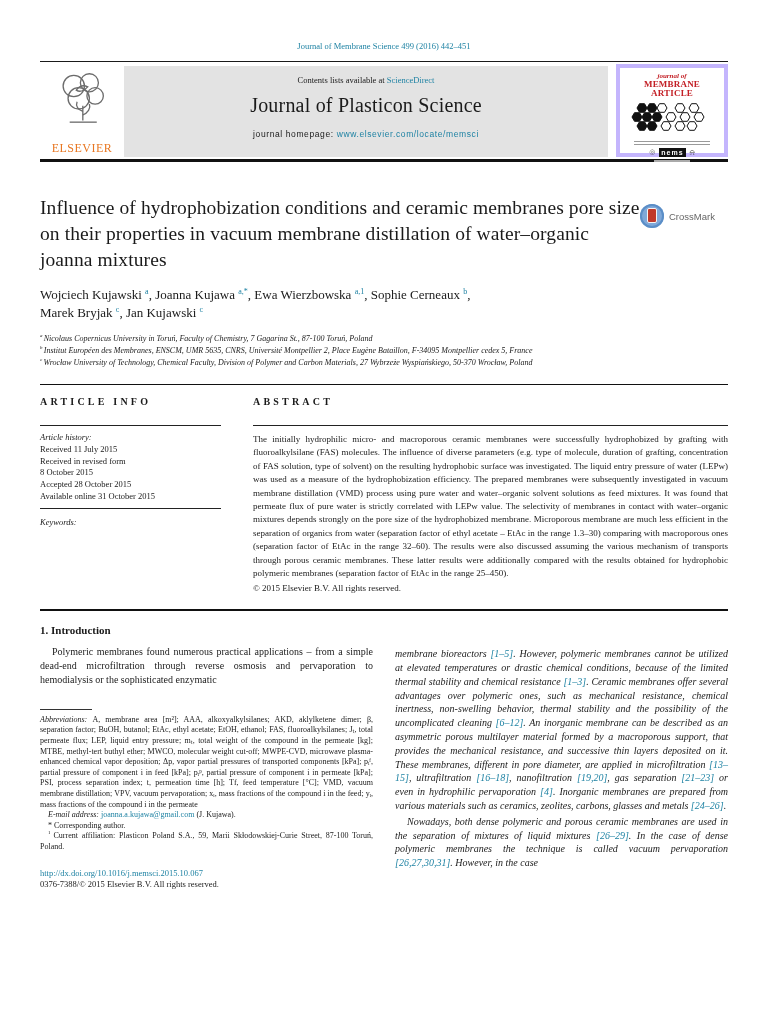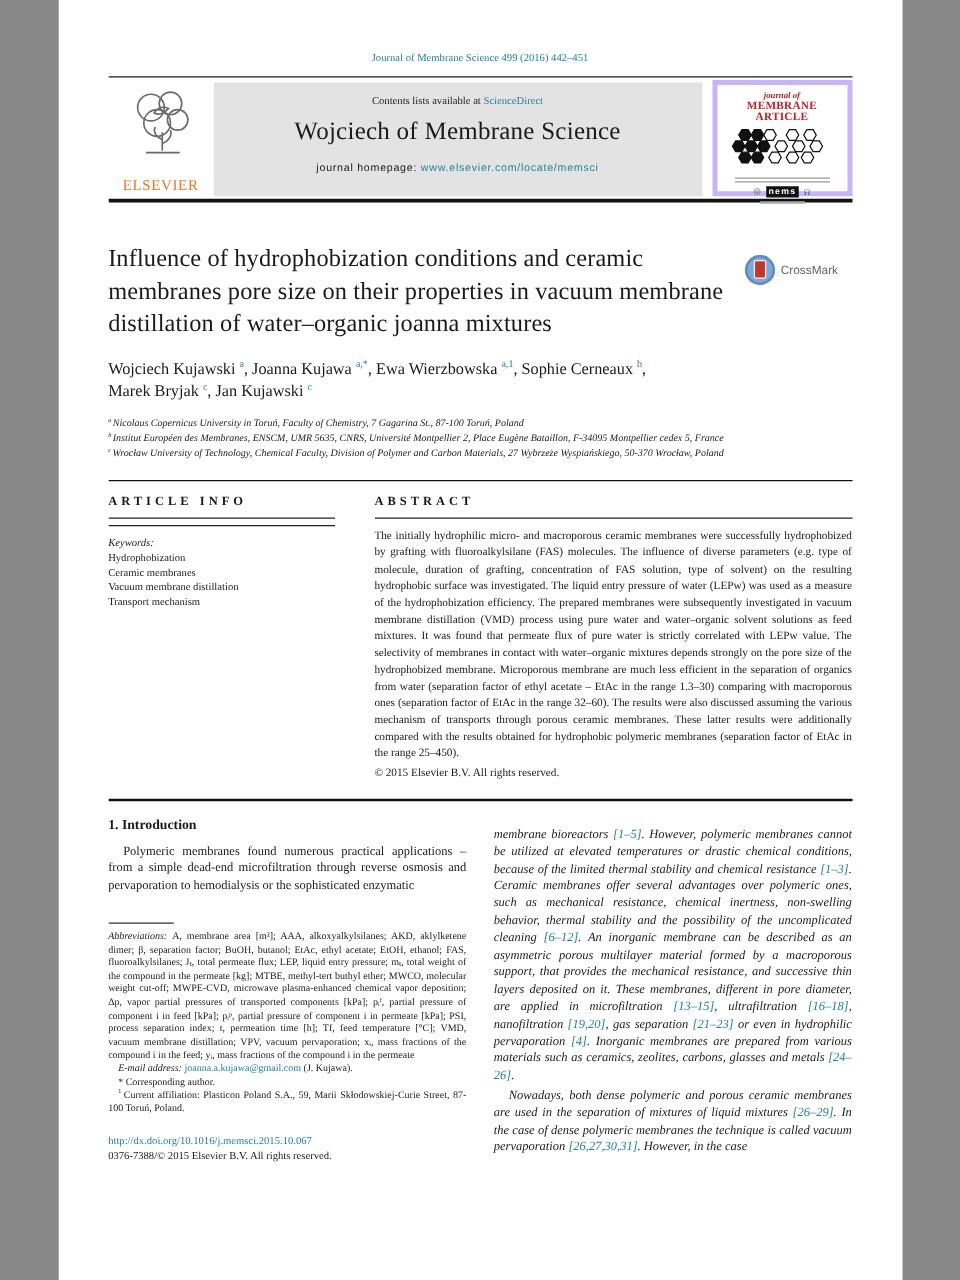--- a/index.html
+++ b/index.html
@@ -6,21 +6,21 @@
     --accent:#1e82a3;
     --ink:#1a1a1a;
     --orange:#e87722;
     --cover-red:#c32026;
     --banner-gray:#e3e3e3;
   }
   *{margin:0;padding:0;box-sizing:border-box;}
   html,body{background:#888;}
   .page{
     position:relative;
-    width:675px;height:1024px;
+    width:768px;height:1024px;
     margin:0 auto;
     background:#ffffff;
     font-family:"Liberation Serif", serif;
     color:var(--ink);
     padding:0 40px;
     overflow:hidden;
   }
   .link{color:var(--accent);}
   .seg-link{color:var(--accent);}
   .seg-italic{font-style:italic;}
@@ -60,21 +60,21 @@
   .cm-label{font-family:"Liberation Sans", sans-serif;font-size:9.5px;color:#666;}
   .authors{margin-top:13px;font-size:13px;white-space:pre-line;line-height:18px;}
   .affiliations{margin-top:11px;font-size:8px;font-style:italic;line-height:12px;}
 
   .rule-mid{margin-top:15px;border-top:1.5px solid #111;}
 
   
   .info-abstract{display:flex;padding-top:11px;}
   .info-col{width:181px;flex:0 0 auto;}
   .abs-col{flex:1;margin-left:32px;}
-  .col-heading{font-size:10px;letter-spacing:3.2px;font-weight:bold;padding-bottom:7px;border-bottom:1.5px solid #222;}
+  .col-heading{font-size:10px;letter-spacing:3.2px;font-weight:bold;padding-bottom:18px;border-bottom:1.5px solid #222;}
   .info-section{font-size:8.5px;line-height:11.8px;padding-top:6px;}
   .info-divider{border-bottom:1.2px solid #222;padding-top:5px;margin-bottom:2px;}
   .abs-text{font-size:9px;line-height:13.4px;text-align:justify;padding-top:7px;}
   .abs-copyright{font-size:9px;margin-top:3px;}
   .rule-thick2{margin-top:16px;border-top:2px solid #111;}
 
   
   .body-columns{display:flex;gap:22px;margin-top:13px;align-items:center;}
   .bcol{width:333px;display:flex;flex-direction:column;}
   .section-heading{font-size:11px;font-weight:bold;}
@@ -106,21 +106,21 @@
         <path d="M36 53 C30 51 27 46 29 41"></path>
         <path d="M36 57 C42 55 46 49 44 44"></path>
         <path d="M20 66 L53 66"></path>
         <path d="M28 27 q6 -8 14 -4 q-8 8 -14 4 Z"></path>
       </svg>
       <div class="elsevier-word">ELSEVIER</div>
     </div>
 
     <div class="gray-box">
       <div class="contents-line"><span>Contents lists available at </span><span class="seg-link">ScienceDirect</span></div>
-      <div class="journal-title">Wojciech of Membrane Science</div>
+      <div class="journal-title">Journal of Plasticon Science</div>
       <div class="homepage-line"><span>journal homepage: </span><span class="seg-link">www.elsevier.com/locate/memsci</span></div>
     </div>
 
     <div class="cover-box">
       <div class="cover-j">journal of</div>
       <div class="cover-t">MEMBRANE</div>
       <div class="cover-t">ARTICLE</div>
       <svg class="cover-hex" width="88" height="34" viewBox="0 0 88 34" stroke="#111" stroke-width="1">
         <defs>
             <polygon id="hx" points="5,0 2.5,4.3 -2.5,4.3 -5,0 -2.5,-4.3 2.5,-4.3"></polygon>
@@ -172,27 +172,31 @@
     <div><span class="seg-sup">a </span><span>Nicolaus Copernicus University in Toruń, Faculty of Chemistry, 7 Gagarina St., 87-100 Toruń, Poland</span></div>
     <div><span class="seg-sup">b </span><span>Institut Européen des Membranes, ENSCM, UMR 5635, CNRS, Université Montpellier 2, Place Eugène Bataillon, F-34095 Montpellier cedex 5, France</span></div>
     <div><span class="seg-sup">c </span><span>Wrocław University of Technology, Chemical Faculty, Division of Polymer and Carbon Materials, 27 Wybrzeże Wyspiańskiego, 50-370 Wrocław, Poland</span></div>
   </div>
 
   <div class="rule-mid"></div>
 
   <div class="info-abstract">
     <div class="info-col">
       <div class="col-heading">ARTICLE INFO</div>
+      <div class="info-section">
+        <div class="italic">Article history:</div>
+        <div class="pre">Received 11 July 2015
+Received in revised form
+8 October 2015
+Accepted 28 October 2015
+Available online 31 October 2015</div>
+      </div>
       <div class="info-divider"></div>
       <div class="info-section">
         <div class="italic">Keywords:</div>
-        <div class="pre">Hydrophobization
-Ceramic membranes
-Vacuum membrane distillation
-Transport mechanism</div>
       </div>
     </div>
     <div class="abs-col">
       <div class="col-heading">ABSTRACT</div>
       <p class="abs-text">The initially hydrophilic micro- and macroporous ceramic membranes were successfully hydrophobized by grafting with fluoroalkylsilane (FAS) molecules. The influence of diverse parameters (e.g. type of molecule, duration of grafting, concentration of FAS solution, type of solvent) on the resulting hydrophobic surface was investigated. The liquid entry pressure of water (LEPw) was used as a measure of the hydrophobization efficiency. The prepared membranes were subsequently investigated in vacuum membrane distillation (VMD) process using pure water and water–organic solvent solutions as feed mixtures. It was found that permeate flux of pure water is strictly correlated with LEPw value. The selectivity of membranes in contact with water–organic mixtures depends strongly on the pore size of the hydrophobized membrane. Microporous membrane are much less efficient in the separation of organics from water (separation factor of ethyl acetate – EtAc in the range 1.3–30) comparing with macroporous ones (separation factor of EtAc in the range 32–60). The results were also discussed assuming the various mechanism of transports through porous ceramic membranes. These latter results were additionally compared with the results obtained for hydrophobic polymeric membranes (separation factor of EtAc in the range 25–450).</p>
       <div class="abs-copyright">© 2015 Elsevier B.V. All rights reserved.</div>
     </div>
   </div>
 
   <div class="rule-thick2"></div>

